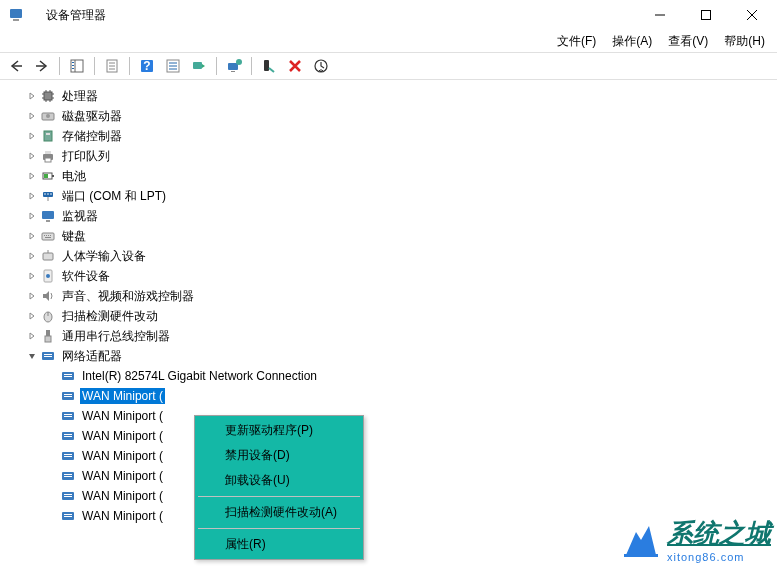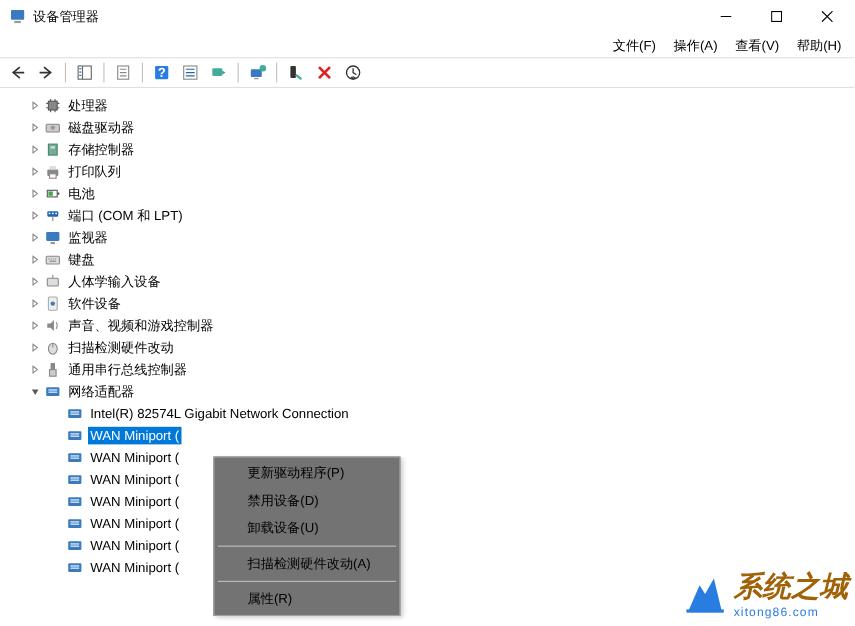--- a/index.html
+++ b/index.html
@@ -1,38 +1,38 @@
 <!DOCTYPE html>
 <html><head>
 <meta charset="utf-8">
 <style>
 * { margin: 0; padding: 0; box-sizing: border-box; font-family: "Microsoft YaHei", "Segoe UI", sans-serif; font-size: 12px; }
 body { background: #fff; width: 777px; height: 569px; position: relative; overflow: hidden; }
-.titlebar { display: flex; align-items: center; height: 30px; padding: 0 2px 0 8px; }
+.titlebar { display: flex; align-items: center; height: 30px; padding: 0 2px 0 8px; gap: 16px; }
 .titlebar-icon { width: 16px; height: 16px; display: inline-flex; align-items: center; justify-content: center; margin-right: 6px; }
 .titlebar-text { flex: 1; font-size: 12px; }
 .win-buttons { display: flex; }
 .win-btn { width: 46px; height: 30px; display: flex; align-items: center; justify-content: center; font-family: "Segoe UI Symbol", sans-serif; font-size: 10px; }
 .menubar { display: flex; height: 22px; align-items: center; padding: 0 4px; justify-content: flex-end; }
 .menu-item { padding: 2px 8px; font-size: 12px; }
 .toolbar { display: flex; height: 28px; align-items: center; border-top: 1px solid #e0e0e0; border-bottom: 1px solid #e0e0e0; padding: 0 4px; gap: 2px; }
 .tbtn { width: 24px; height: 22px; display: flex; align-items: center; justify-content: center; border: 1px solid transparent; }
 .tsep { width: 1px; height: 18px; background: #c0c0c0; margin: 0 3px; }
 .tree { padding: 6px 4px; overflow: auto; height: calc(100% - 80px); text-align: center; }
 .node { display: flex; align-items: center; height: 20px; white-space: nowrap; }
 .expander { width: 16px; height: 16px; display: flex; align-items: center; justify-content: center; color: #666; font-size: 10px; cursor: pointer; }
 .nicon { width: 16px; height: 16px; display: inline-flex; align-items: center; justify-content: center; margin-right: 4px; }
 .nlabel { padding: 1px 2px; }
 .nlabel.selected { background: #0078d7; color: #fff; }
 .indent { display: inline-block; }
-.context-menu { position: absolute; background: #737373; border: 1px solid #a0a0a0; box-shadow: 2px 2px 4px rgba(0,0,0,0.2); padding: 2px; min-width: 170px; }
+.context-menu { position: absolute; background: #14b8a6; border: 1px solid #a0a0a0; box-shadow: 2px 2px 4px rgba(0,0,0,0.2); padding: 2px; min-width: 170px; }
 .cm-item { padding: 4px 20px 4px 28px; font-size: 12px; }
 .cm-sep { height: 1px; background: #c0c0c0; margin: 3px 1px; }
 .watermark { position: absolute; right: 6px; bottom: 6px; display: flex; align-items: center; gap: 6px; pointer-events: none; }
-.wm-text { font-size: 26px; font-weight: bold; color: #a16207; font-style: italic; }
+.wm-text { font-size: 26px; font-weight: bold; color: #0f766e; font-style: italic; text-decoration: underline; }
 .wm-sub { font-size: 11px; color: #2a7de0; display: block; text-align: left; letter-spacing: 1px; }
 svg { display: block; }
 </style>
 </head>
 <body>
 
 <div class="titlebar">
   <span class="titlebar-icon">
     <svg width="16" height="16">
         <rect x="2" y="2" width="12" height="9" fill="#3a7bbf" rx="1"></rect>

